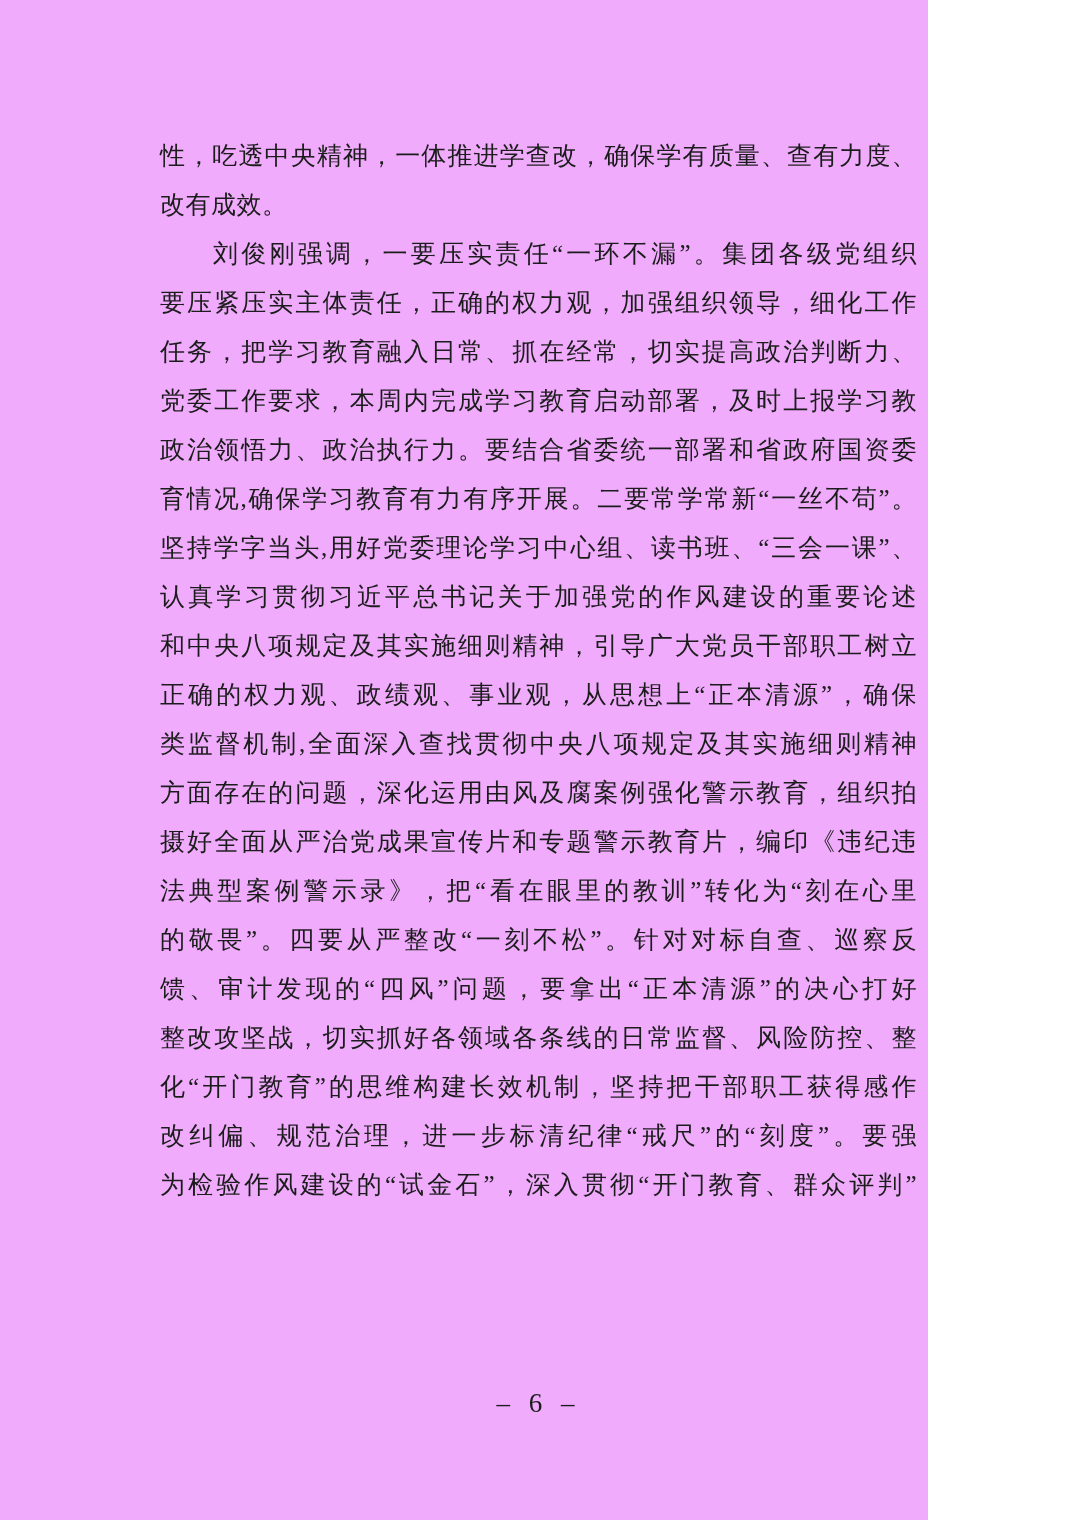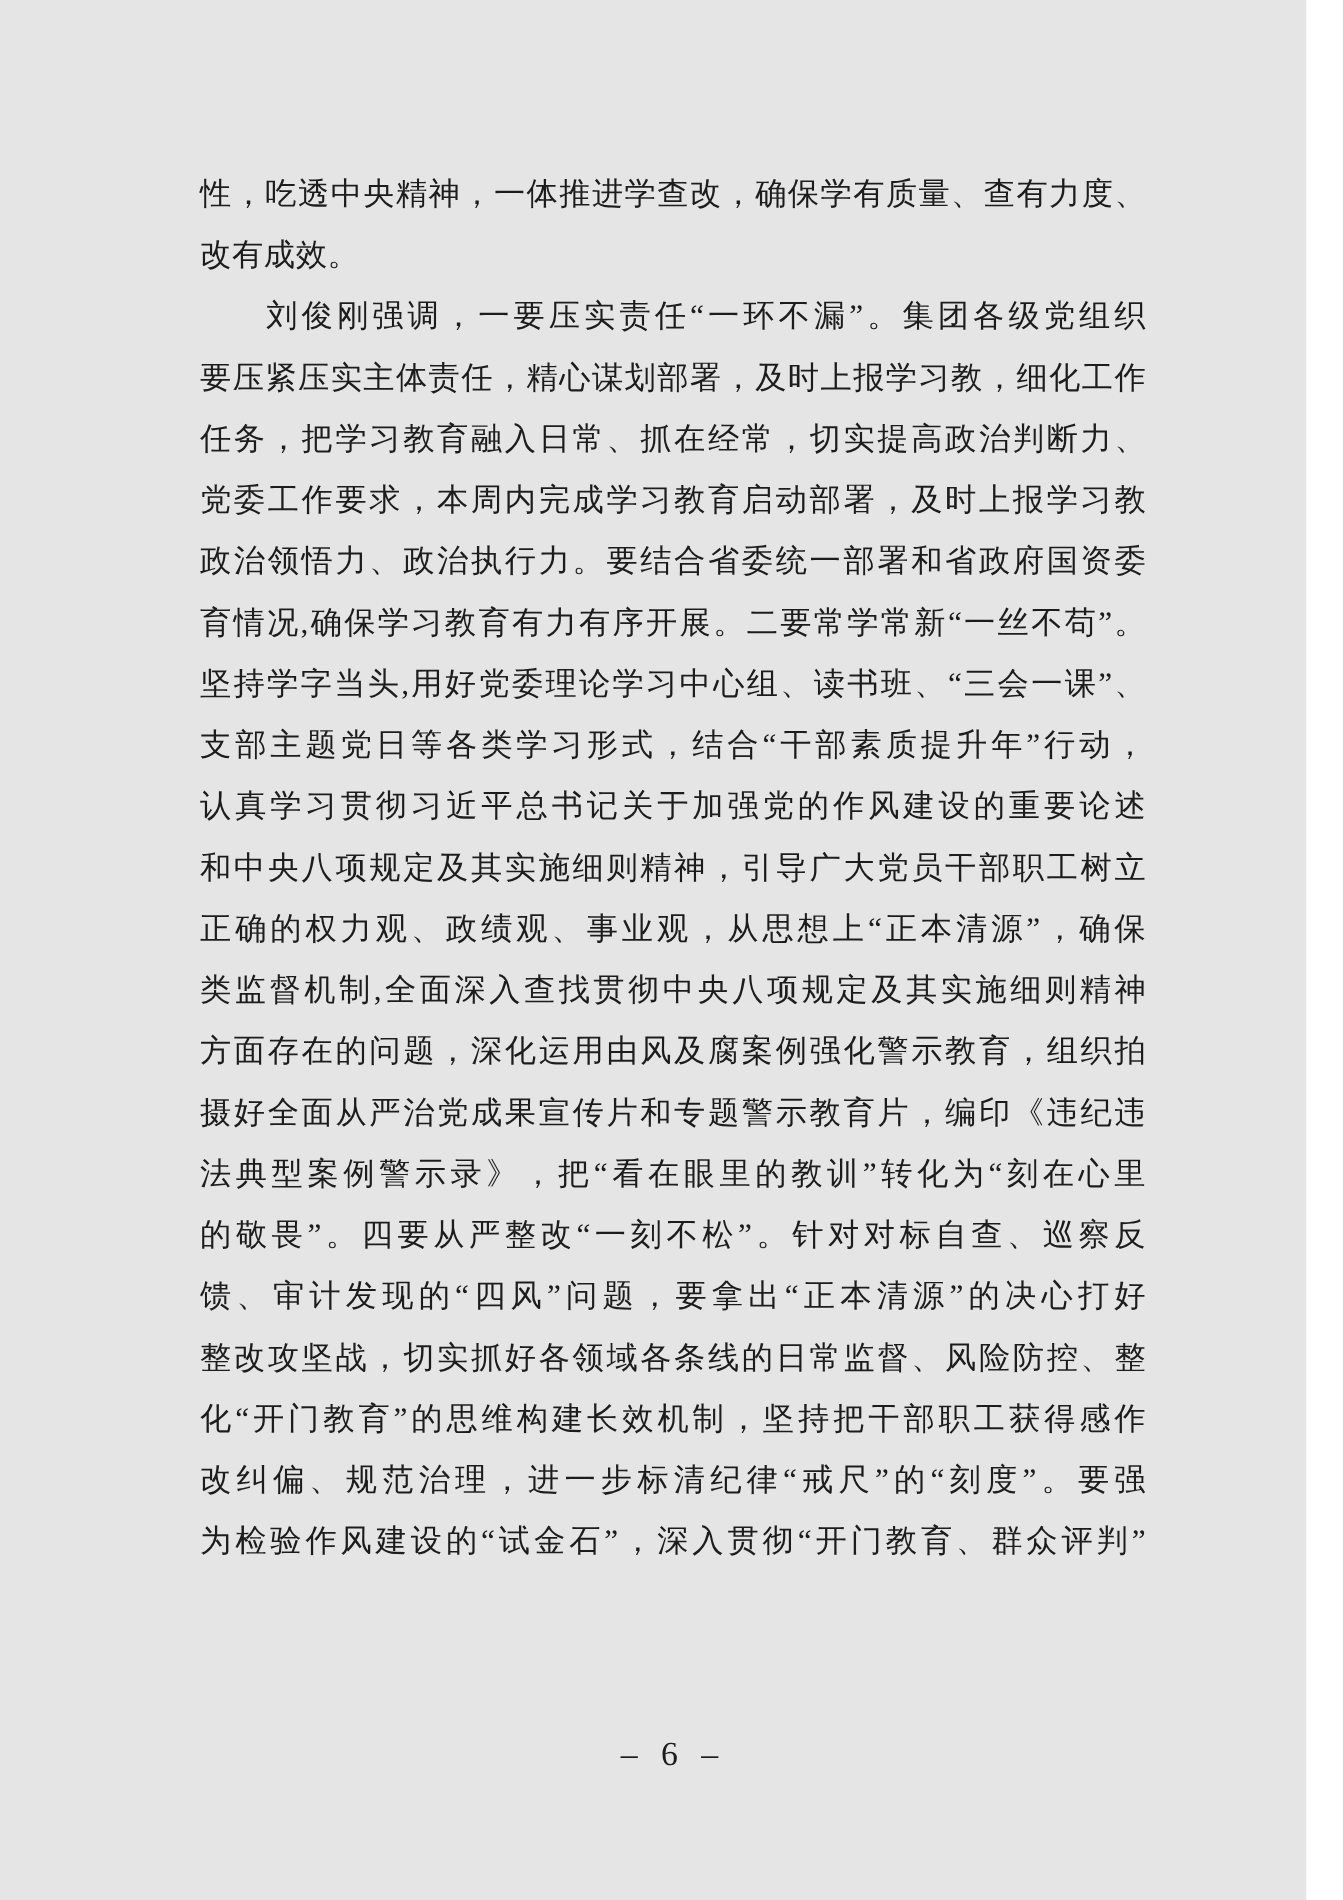--- a/index.html
+++ b/index.html
@@ -2,23 +2,23 @@
 <html><head>
 <meta charset="utf-8">
 <style>
   * { margin: 0; padding: 0; box-sizing: border-box; }
   html, body {
     background: #ffffff;
     font-family: "Liberation Serif", "DejaVu Serif", serif;
   }
   .page {
     position: relative;
-    width: 1045px;
+    width: 928px;
     height: 1520px;
-    background: #e5e5e5;
+    background: #f0abfc;
     overflow: hidden;
   }
   .text-block {
     position: absolute;
     left: 160px;
     top: 131px;
     width: 757px;
     color: #1c1c1c;
   }
   .line {
@@ -51,27 +51,26 @@
   }
 </style>
 </head>
 <body>
 
 <div class="page">
   <div class="text-block">
     <div class="line">性，吃透中央精神，一体推进学查改，确保学有质量、查有力度、</div>
     <div class="line short">改有成效。</div>
     <div class="line indent">刘俊刚强调，一要压实责任“一环不漏”。集团各级党组织</div>
-    <div class="line">要压紧压实主体责任，精心谋划部署，及时上报学习教，细化工作</div>
+    <div class="line">要压紧压实主体责任，正确的权力观，加强组织领导，细化工作</div>
     <div class="line">任务，把学习教育融入日常、抓在经常，切实提高政治判断力、</div>
     <div class="line">党委工作要求，本周内完成学习教育启动部署，及时上报学习教</div>
     <div class="line">政治领悟力、政治执行力。要结合省委统一部署和省政府国资委</div>
     <div class="line">育情况,确保学习教育有力有序开展。二要常学常新“一丝不苟”。</div>
     <div class="line">坚持学字当头,用好党委理论学习中心组、读书班、“三会一课”、</div>
-    <div class="line">支部主题党日等各类学习形式，结合“干部素质提升年”行动，</div>
     <div class="line">认真学习贯彻习近平总书记关于加强党的作风建设的重要论述</div>
     <div class="line">和中央八项规定及其实施细则精神，引导广大党员干部职工树立</div>
     <div class="line">正确的权力观、政绩观、事业观，从思想上“正本清源”，确保</div>
     <div class="line">类监督机制,全面深入查找贯彻中央八项规定及其实施细则精神</div>
     <div class="line">方面存在的问题，深化运用由风及腐案例强化警示教育，组织拍</div>
     <div class="line">摄好全面从严治党成果宣传片和专题警示教育片，编印《违纪违</div>
     <div class="line">法典型案例警示录》，把“看在眼里的教训”转化为“刻在心里</div>
     <div class="line">的敬畏”。四要从严整改“一刻不松”。针对对标自查、巡察反</div>
     <div class="line">馈、审计发现的“四风”问题，要拿出“正本清源”的决心打好</div>
     <div class="line">整改攻坚战，切实抓好各领域各条线的日常监督、风险防控、整</div>

